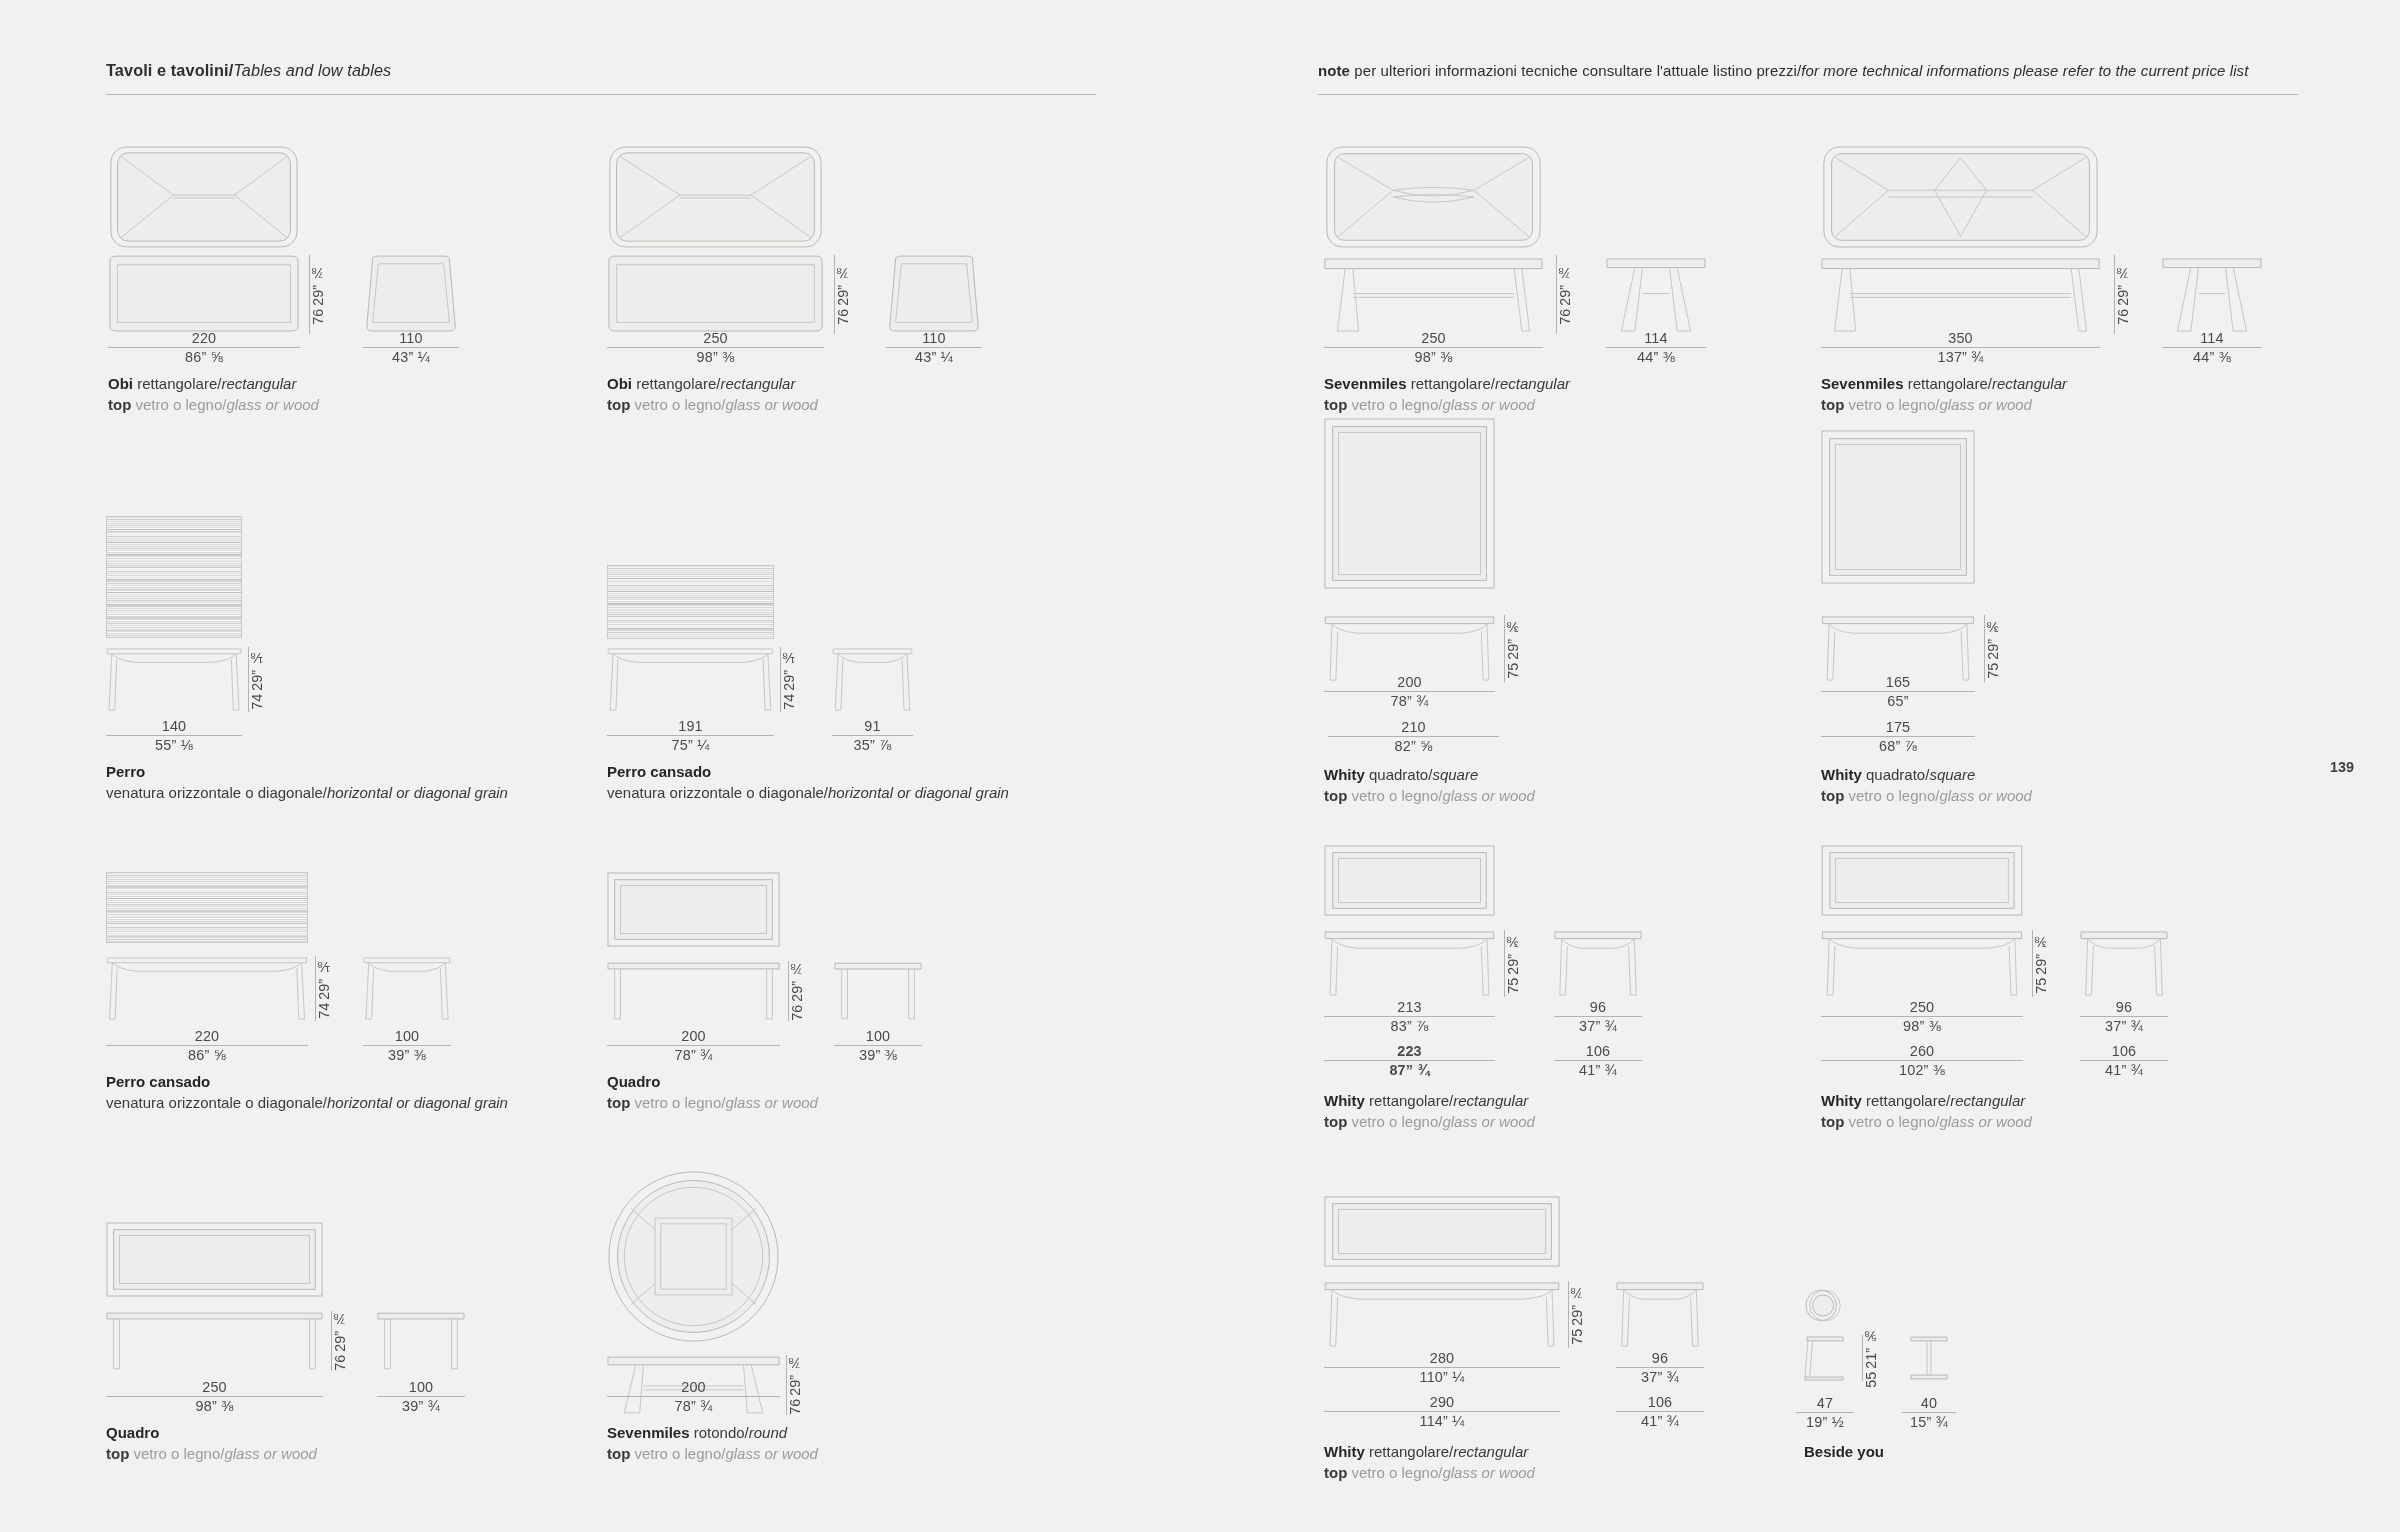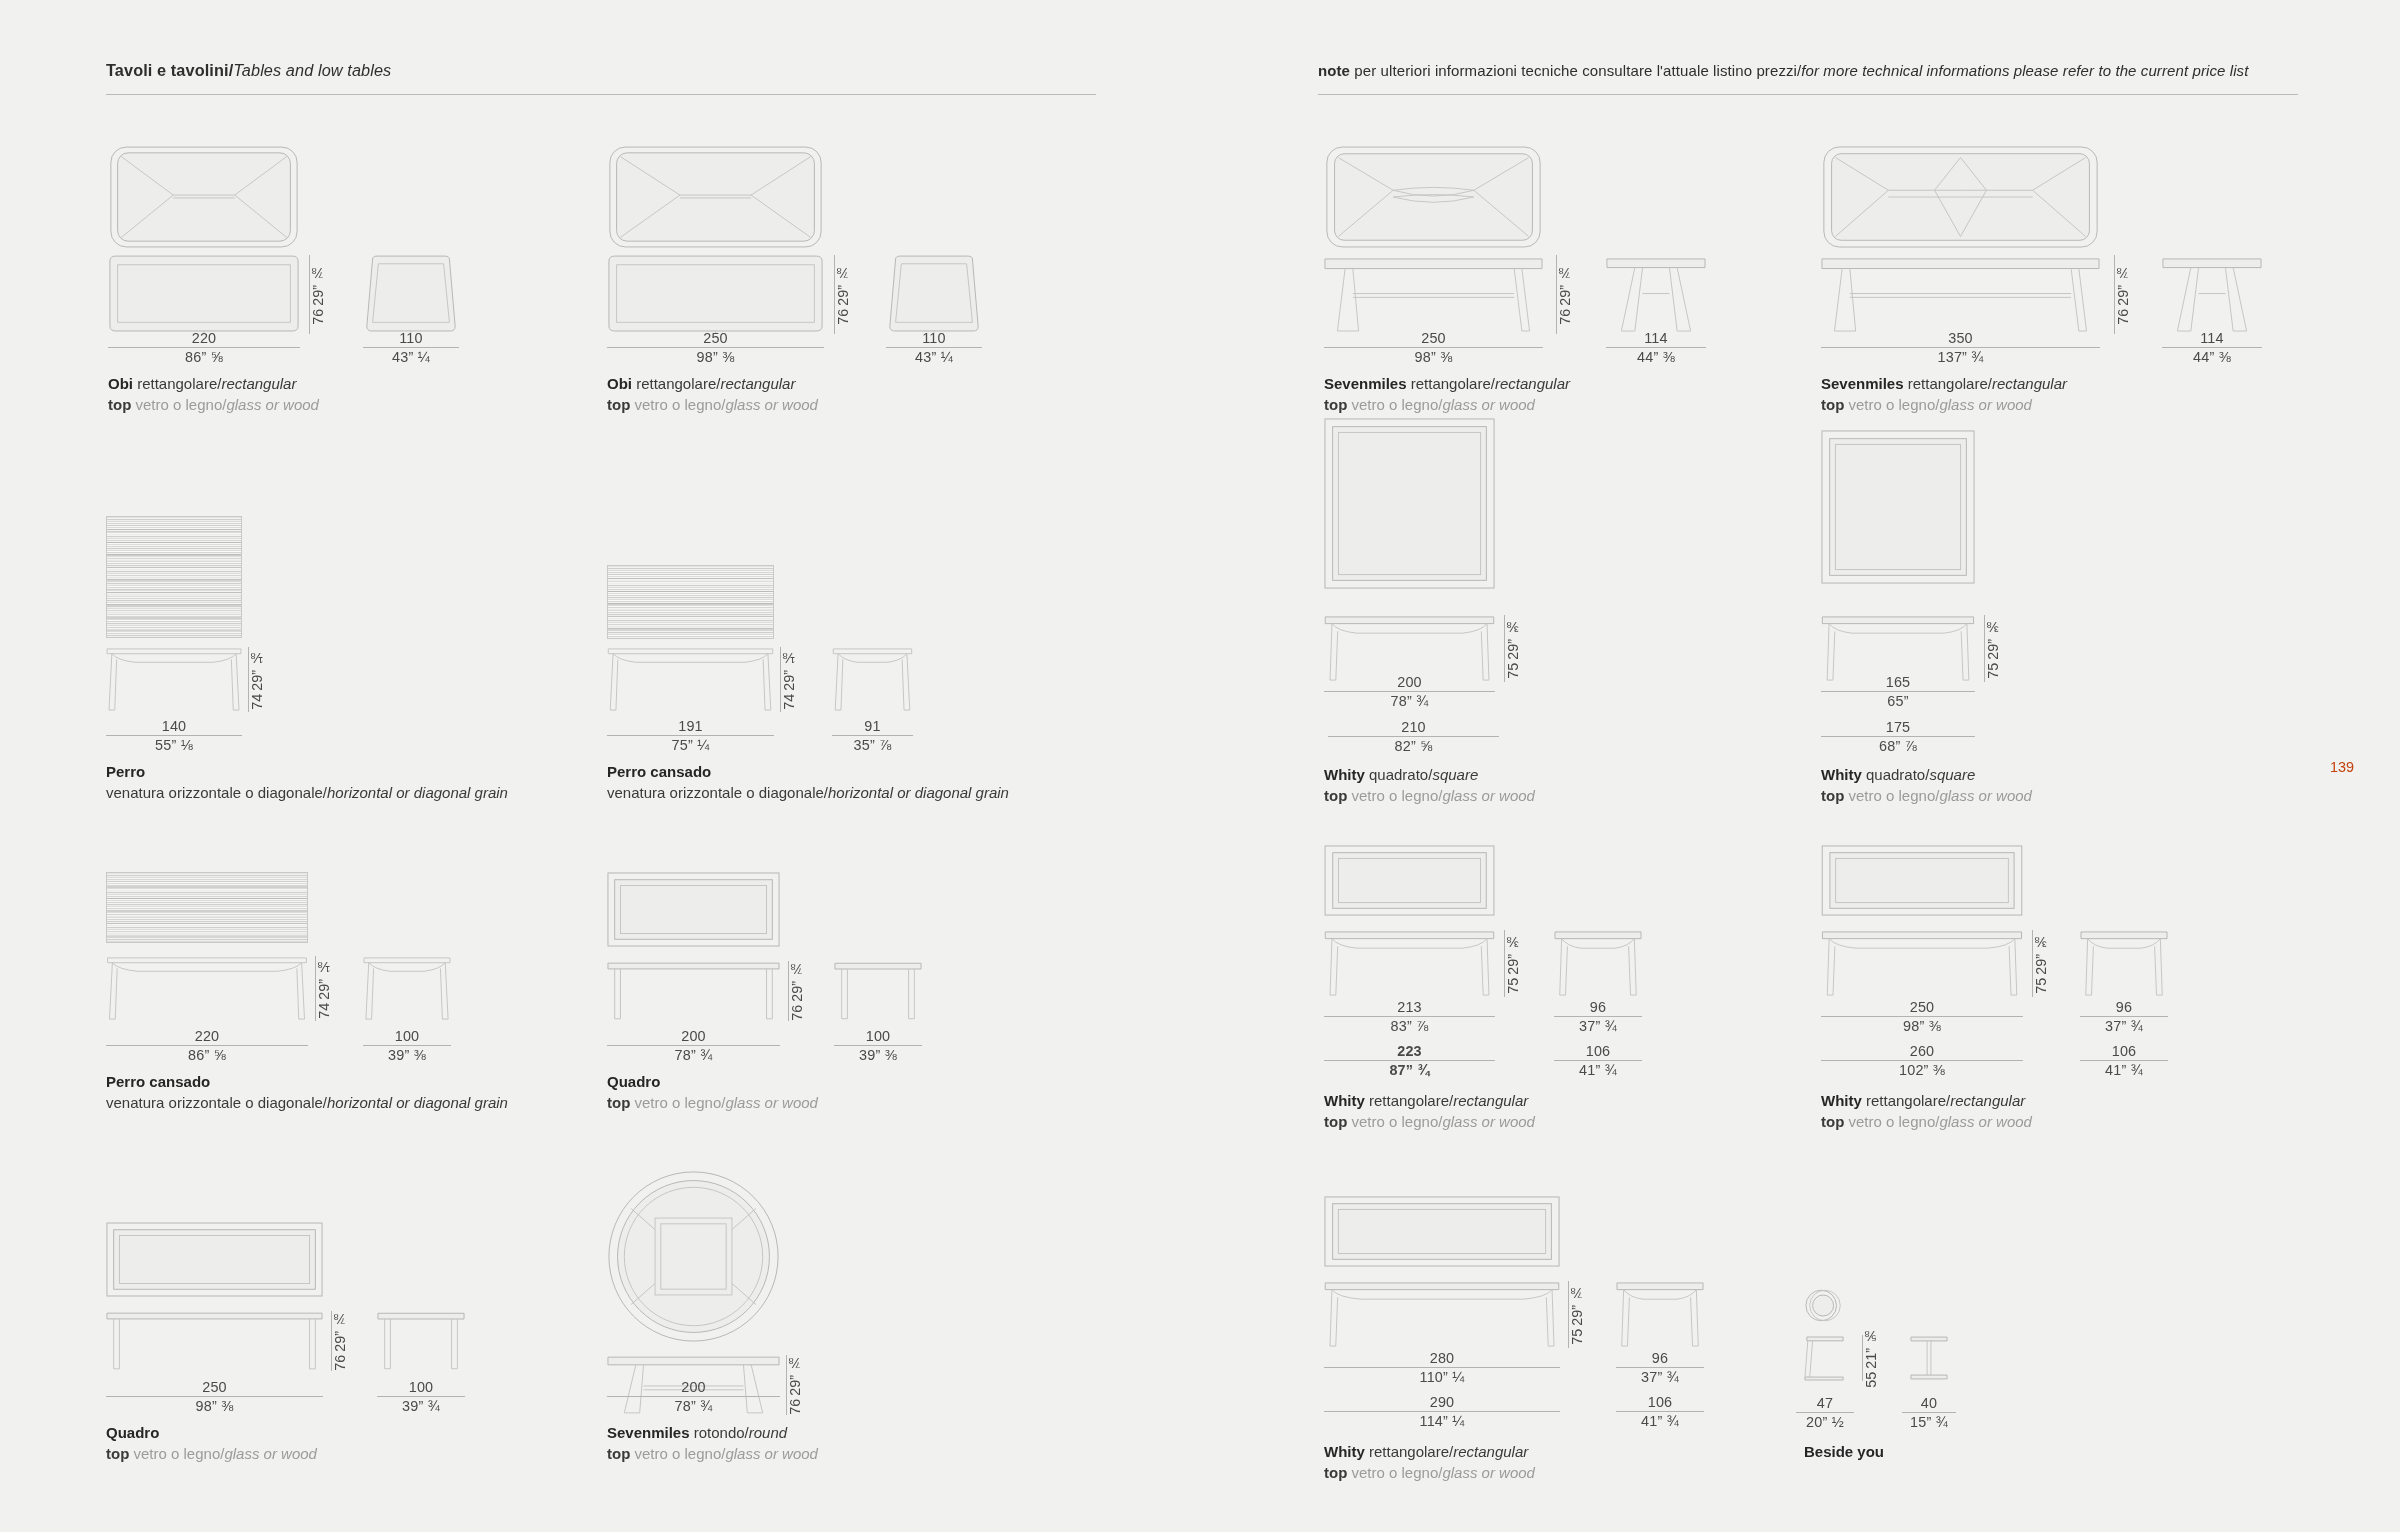--- a/index.html
+++ b/index.html
@@ -12,21 +12,21 @@
     position:relative;
   }
   .page{position:absolute;inset:0;border-radius:27px;}
 
   
   .hdr{position:absolute;font-size:16.3px;letter-spacing:0.1px;color:#2e2e2e;white-space:nowrap;}
   .hdr b{font-weight:700;}
   .hdr i{font-style:italic;}
   .hdr-rule{position:absolute;height:1px;background:#b9b9b7;}
 
-  .pageno{position:absolute;font-size:14.4px;color:#c2410c;}
+  .pageno{position:absolute;font-size:14.4px;color:#404040;font-weight:bold;}
   .cap{position:absolute;font-size:15px;line-height:1.42;white-space:nowrap;color:#3a3a3a;}
   .cap .nm{font-weight:700;color:#262626;}
   .cap .it{font-style:italic;}
   .cap .sub{color:#9b9b9b;}
   .cap .sub b{color:#3a3a3a;font-weight:700;font-style:normal;}
   .cap .sub i{font-style:italic;}
   .cap .ln2{color:#3a3a3a;}
   .cap .ln2 i{font-style:italic;}
 
   
@@ -755,21 +755,21 @@
   <div class="dw" style="left:1910px;top:1335px;">
     <svg width="38" height="46" viewBox="0 0 40 48">
       <path class="st2" d="M1 2 L39 2 L39 6 L1 6 Z"></path>
       <path class="thin" d="M18 6 L18 44 M22 6 L22 44"></path>
       <path class="st2" d="M1 42 L39 42 L39 46 L1 46 Z"></path>
     </svg>
   </div>
   <div class="dim" style="left:1796px;top:1395px;width:58px;">
     <div class="num">47</div>
       <div class="bar"></div>
-    <div class="inch">20” ½</div>
+    <div class="inch">19” ½</div>
   </div>
   <div class="dim" style="left:1902px;top:1395px;width:54px;">
     <div class="num">40</div>
       <div class="bar"></div>
     <div class="inch">15” ¾</div>
   </div>
   <div class="cap" style="left:1804px;top:1441px;">
     <div><span class="nm">Beside you</span></div>
   </div>
 

